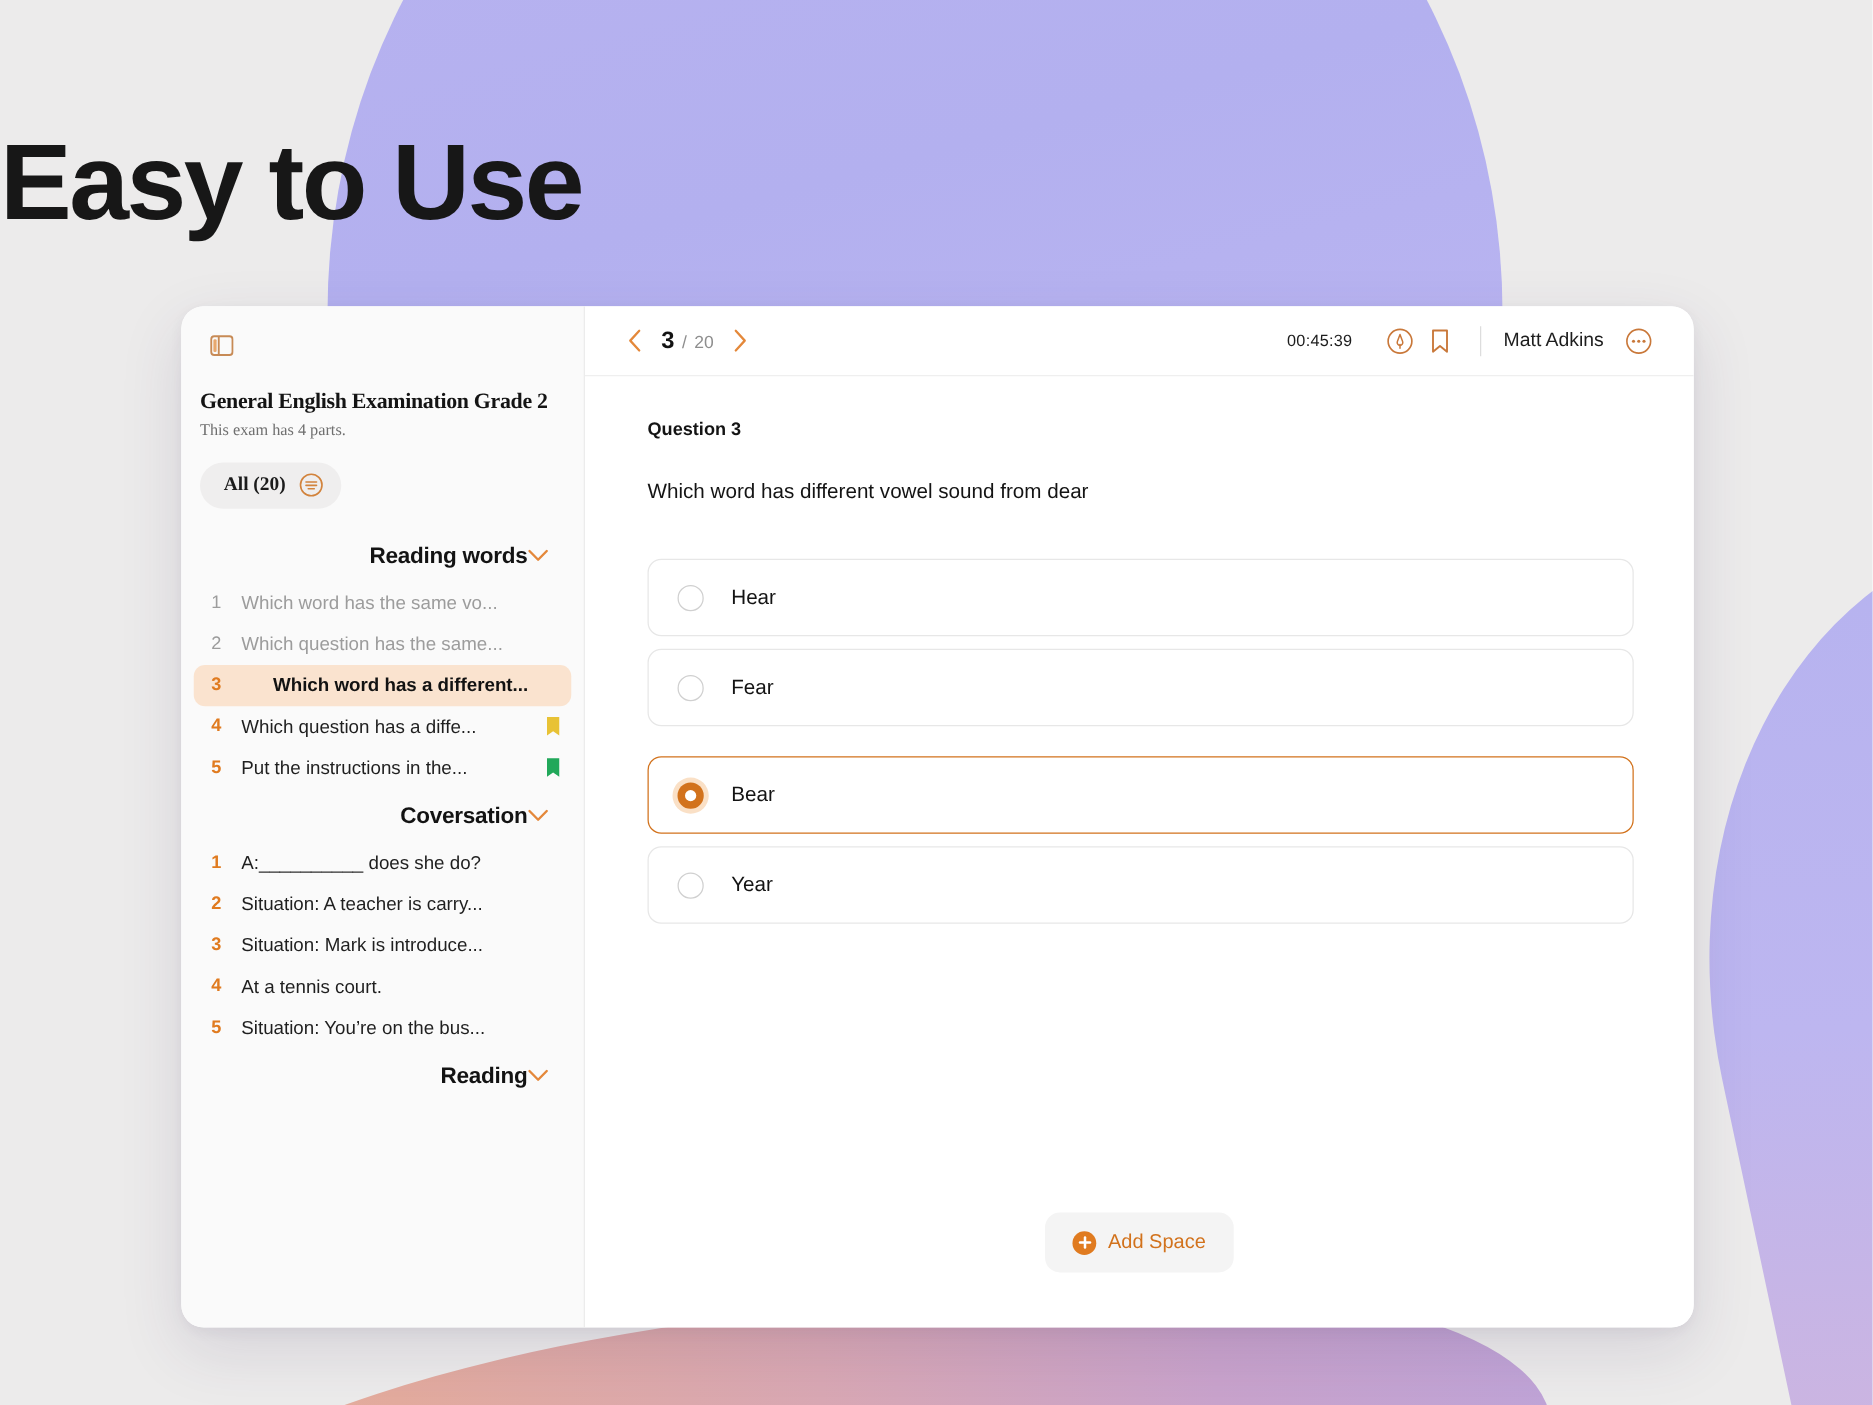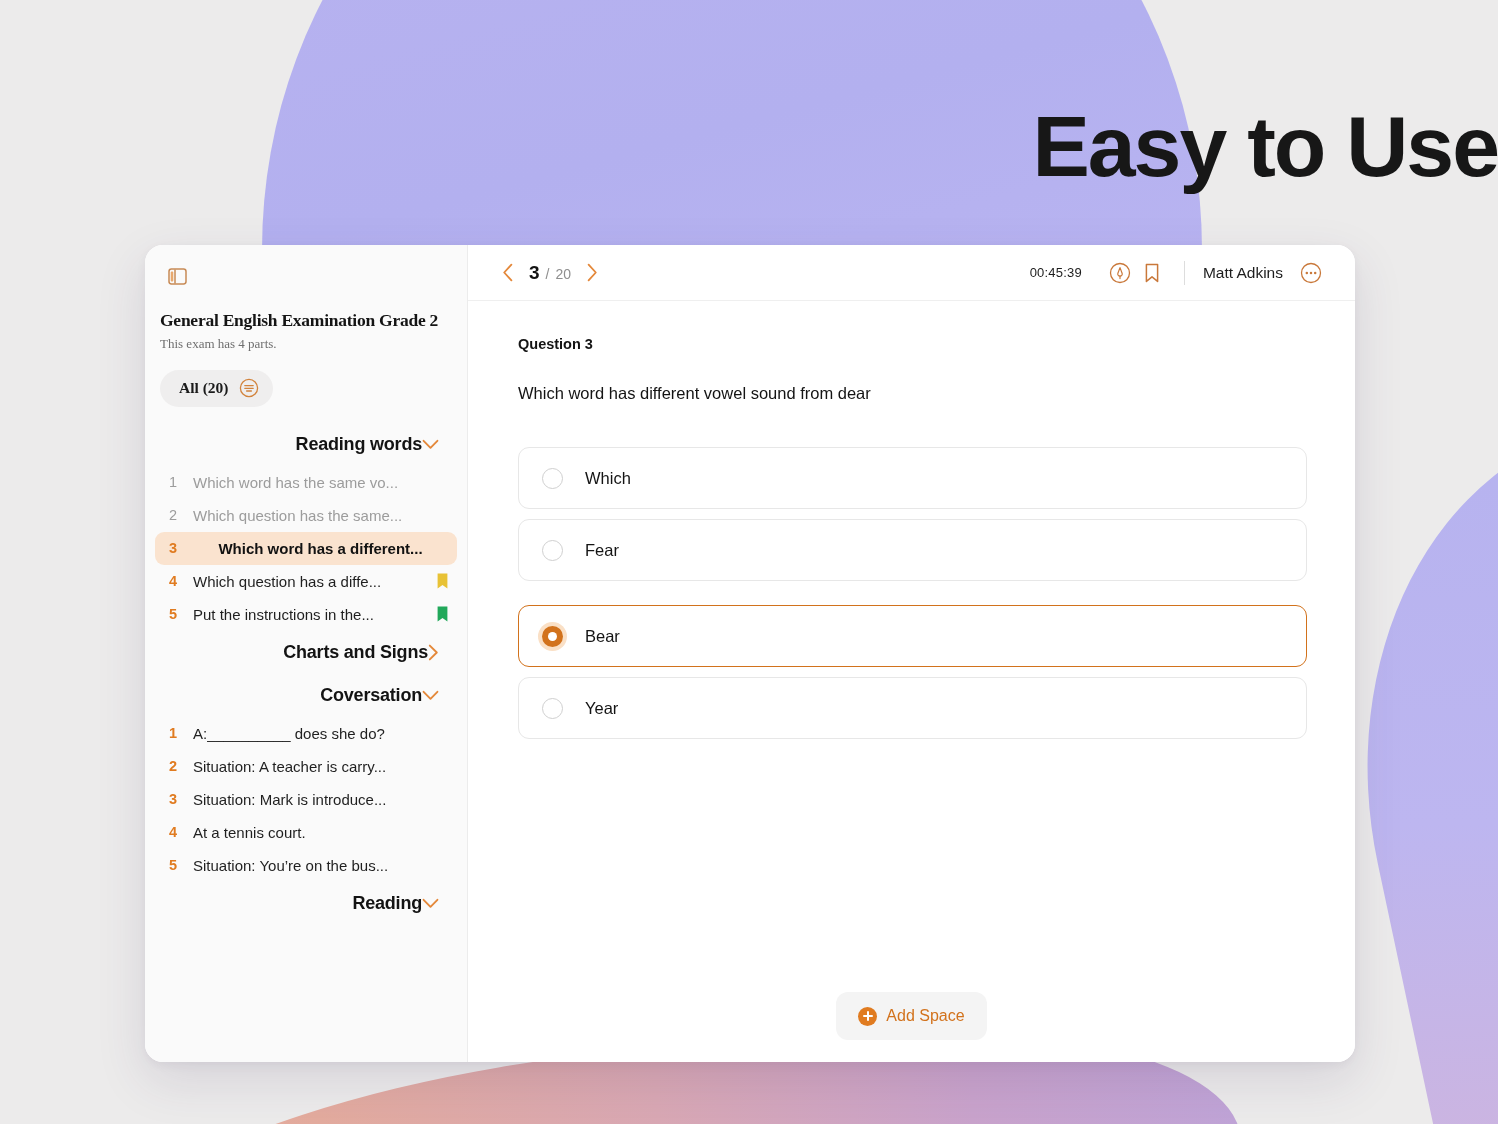--- a/index.html
+++ b/index.html
@@ -35,21 +35,21 @@
     width:1180px; height:420px;
     border-radius:560px 460px 0 0 / 180px 150px 0 0;
     background:linear-gradient(95deg,#e8b09c 0%,#e3ab9e 22%,#d9a8b4 50%,#c9a3cc 76%,#bfa4d8 100%);
     transform:rotate(-6deg);
   }
 
   
   .hero-title {
     position:absolute;
     left:0; right:0; top:97px;
-    text-align:right;
+    text-align:left;
     font-size:86px;
     font-weight:bold;
     letter-spacing:-2px;
     color:#171717;
     z-index:3;
   }
 
   
   .app-window {
     position:absolute;
@@ -217,21 +217,20 @@
     left:6px; top:6px;
     width:9px; height:9px;
     border-radius:50%;
     background:#fff;
   }
   .opt-text { font-size:16.5px; color:#141414; }
 
   .footer-bar {
     height:92px;
     display:flex;
-    align-items:center;
     justify-content:center;
   }
   .add-space-btn {
     display:inline-flex;
     align-items:center;
     gap:9px;
     height:48px;
     padding:0 22px;
     background:#f4f4f4;
     border-radius:12px;
@@ -325,28 +324,20 @@
             </svg></span>
         </div>
         <div class="q-item">
           <span class="q-num">5</span>
           <span class="q-text">Put the instructions in the...</span>
           <span class="flag"><svg width="11" height="16" viewBox="0 0 11 16" fill="none">
               <path d="M0.6 0.6h9.8v14.8L5.5 11.9 0.6 15.4V0.6z" fill="#21a85a"></path>
             </svg></span>
         </div>
         <div class="group-head">
-          <span class="gh-label">Charts and Signs</span>
-          <span style="display: flex;">
-            <svg width="11" height="17" viewBox="0 0 11 17" fill="none">
-              <path d="M1.8 1.6l7 6.9-7 6.9" stroke="#e4883a" stroke-width="1.9" stroke-linecap="round" stroke-linejoin="round"></path>
-            </svg>
-          </span>
-        </div>
-        <div class="group-head">
           <span class="gh-label">Coversation</span>
           <span style="display: flex;">
             <svg width="17" height="11" viewBox="0 0 17 11" fill="none">
               <path d="M1.6 1.8l6.9 7 6.9-7" stroke="#e4883a" stroke-width="1.9" stroke-linecap="round" stroke-linejoin="round"></path>
             </svg>
           </span>
         </div>
         <div class="q-item">
           <span class="q-num">1</span>
           <span class="q-text">A:__________ does she do?</span>
@@ -430,21 +421,21 @@
         </svg>
       </div>
     </div>
 
     <div class="question-area">
       <div class="q-label">Question 3</div>
       <div class="q-prompt">Which word has different vowel sound from dear</div>
       <div class="options" id="opt-list">
           <div class="option">
             <span class="radio"></span>
-            <span class="opt-text">Which</span>
+            <span class="opt-text">Hear</span>
           </div>
           <div class="option">
             <span class="radio"></span>
             <span class="opt-text">Fear</span>
           </div>
           <div class="option selected">
             <span class="radio"></span>
             <span class="opt-text">Bear</span>
           </div>
           <div class="option">

